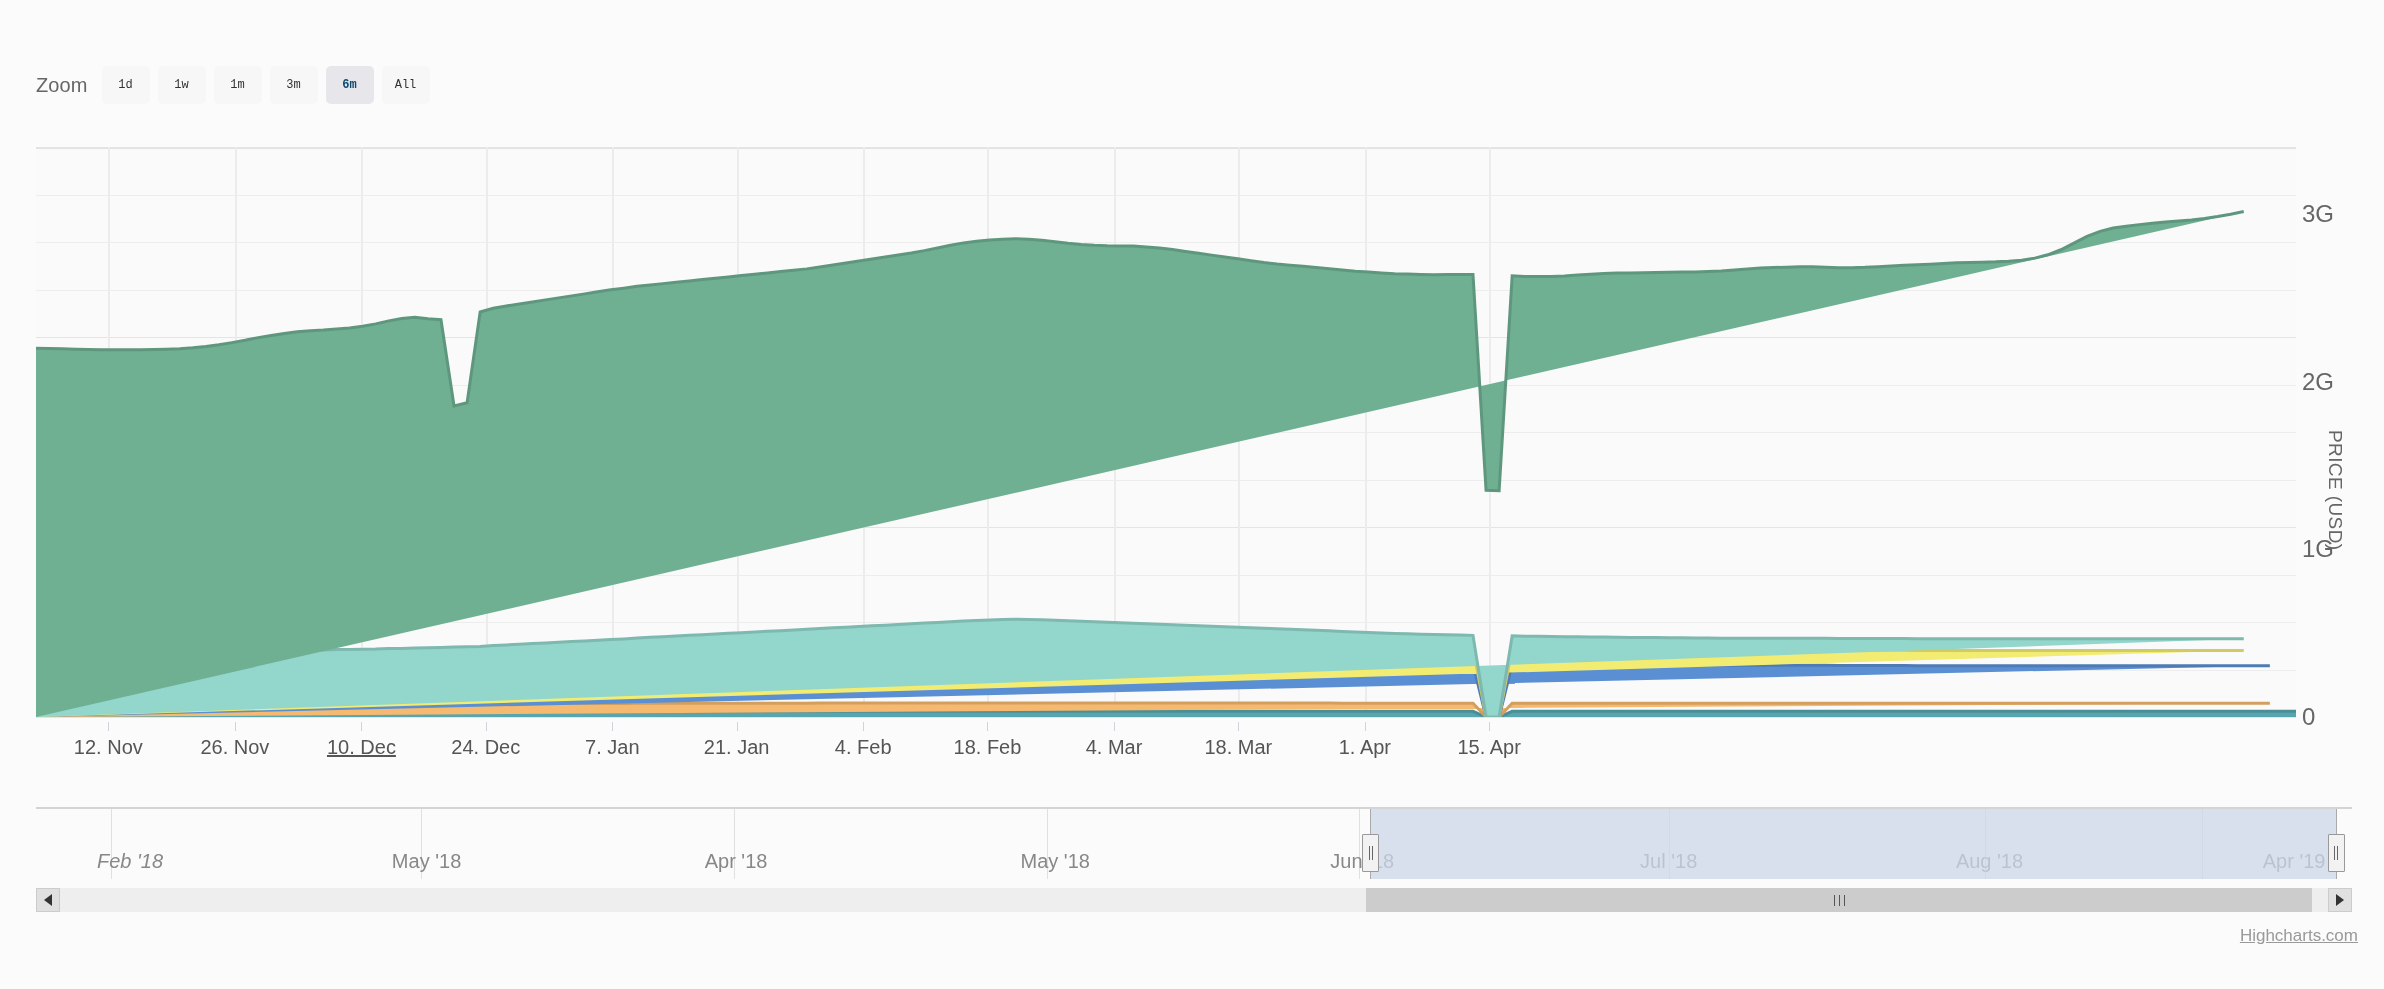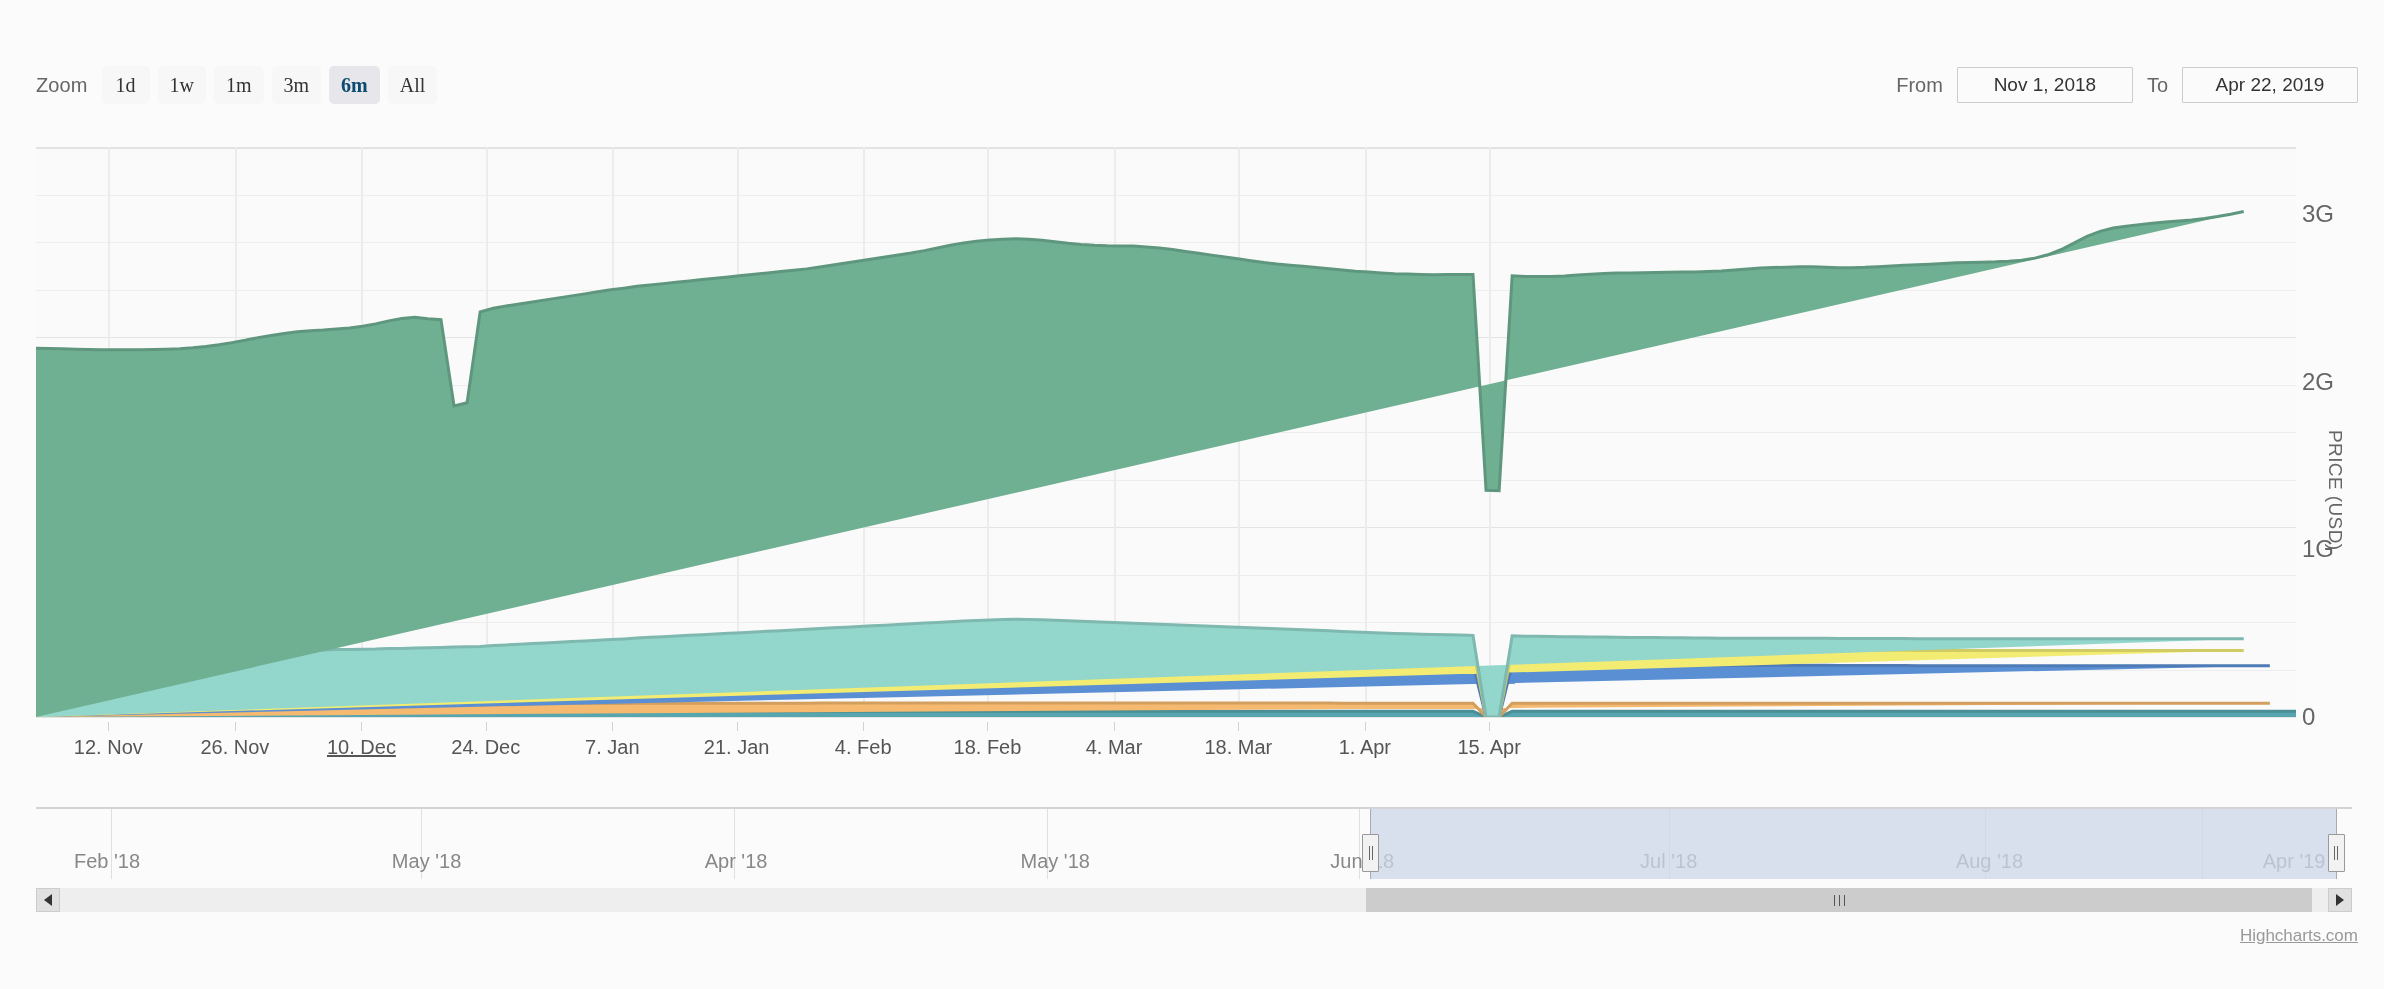--- a/index.html
+++ b/index.html
@@ -26,22 +26,22 @@
   .rs-zoom-label {
     font-size: 20px; color: #666; margin-right: 14px;
     letter-spacing: .1px;
   }
   .rs-btn {
     display: inline-flex; align-items: center; justify-content: center;
     min-width: 48px; height: 38px; padding: 0 12px;
     margin-right: 8px;
     background: #f7f7f7;
     border: none; border-radius: 5px;
-    font-family: Liberation Serif, serif;
-    font-size: 20px; color: #333;
+    font-family: Liberation Mono, monospace;
+    font-size: 12px; color: #333;
     cursor: pointer;
   }
   .rs-btn.selected {
     background: #e6e6eb;
     color: #0c4a6e; font-weight: bold;
   }
   .rs-inp-label { font-size: 20px; color: #666; margin: 0 14px; }
   .rs-input {
     width: 176px; height: 36px;
     background: #fbfbfb;
@@ -167,26 +167,20 @@
 
   <div class="range-selector">
     <div class="rs-left">
       <span class="rs-zoom-label">Zoom</span>
       <button class="rs-btn">1d</button>
       <button class="rs-btn">1w</button>
       <button class="rs-btn">1m</button>
       <button class="rs-btn">3m</button>
       <button class="rs-btn selected">6m</button>
       <button class="rs-btn">All</button>
-    </div>
-    <div class="rs-right">
-      <span class="rs-inp-label">From</span>
-      <input class="rs-input" type="text" value="Nov 1, 2018" style="">
-      <span class="rs-inp-label">To</span>
-      <input class="rs-input" type="text" value="Apr 22, 2019" style="">
     </div>
   </div>
 
   <div class="plot-wrap">
     <div class="plot-bg"></div>
     <div id="grid-layer">
         <div class="hgrid strong" style="top: 0px;"></div>
         <div class="hgrid" style="top: 47.5px;"></div>
         <div class="hgrid" style="top: 95px;"></div>
         <div class="hgrid" style="top: 142.5px;"></div>
@@ -271,21 +265,21 @@
         <div class="nav-vgrid" style="left: 75.1948px;"></div>
         <div class="nav-vgrid" style="left: 384.997px;"></div>
         <div class="nav-vgrid" style="left: 697.808px;"></div>
         <div class="nav-vgrid" style="left: 1010.62px;"></div>
         <div class="nav-vgrid" style="left: 1323.43px;"></div>
         <div class="nav-vgrid" style="left: 1633.23px;"></div>
         <div class="nav-vgrid" style="left: 1949.05px;"></div>
         <div class="nav-vgrid" style="left: 2165.61px;"></div>
       </div>
     <div id="nav-labels">
-        <div class="nav-label" style="left: 38px;">Feb '18</div>
+        <div class="nav-label" style="left: 61px; font-style: italic;">Feb '18</div>
         <div class="nav-label" style="left: 355.865px;">May '18</div>
         <div class="nav-label" style="left: 668.675px;">Apr '18</div>
         <div class="nav-label" style="left: 984.494px;">May '18</div>
         <div class="nav-label" style="left: 1294.3px;">Jun '18</div>
         <div class="nav-label" style="left: 1604.1px;">Jul '18</div>
         <div class="nav-label" style="left: 1919.92px;">Aug '18</div>
         <div class="nav-label" style="left: 2226.71px;">Apr '19</div>
       </div>
     <div class="nav-mask" id="nav-mask" style="left: 1334.02px; width: 965.772px;"></div>
     <div class="nav-outline" id="nav-outline-l" style="left: 1334.02px;"></div>

